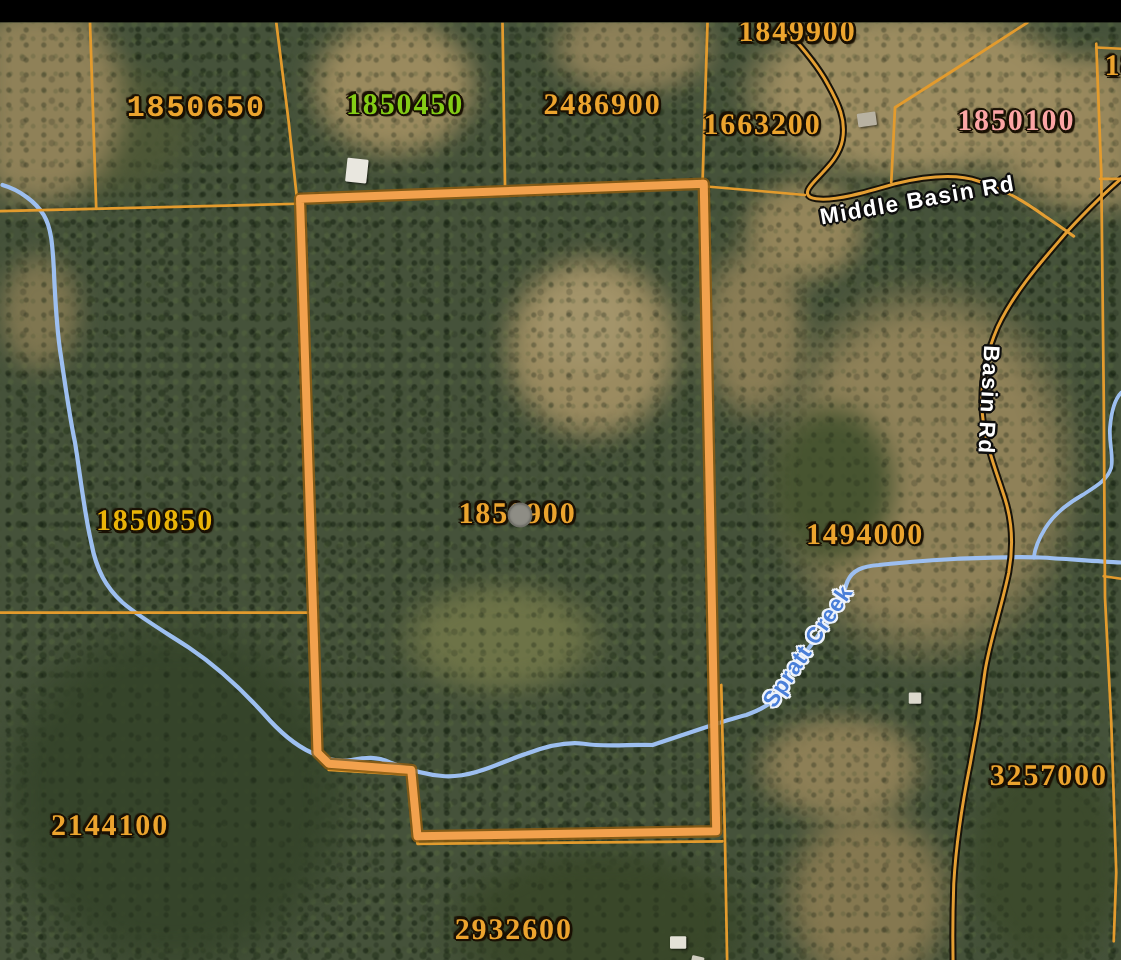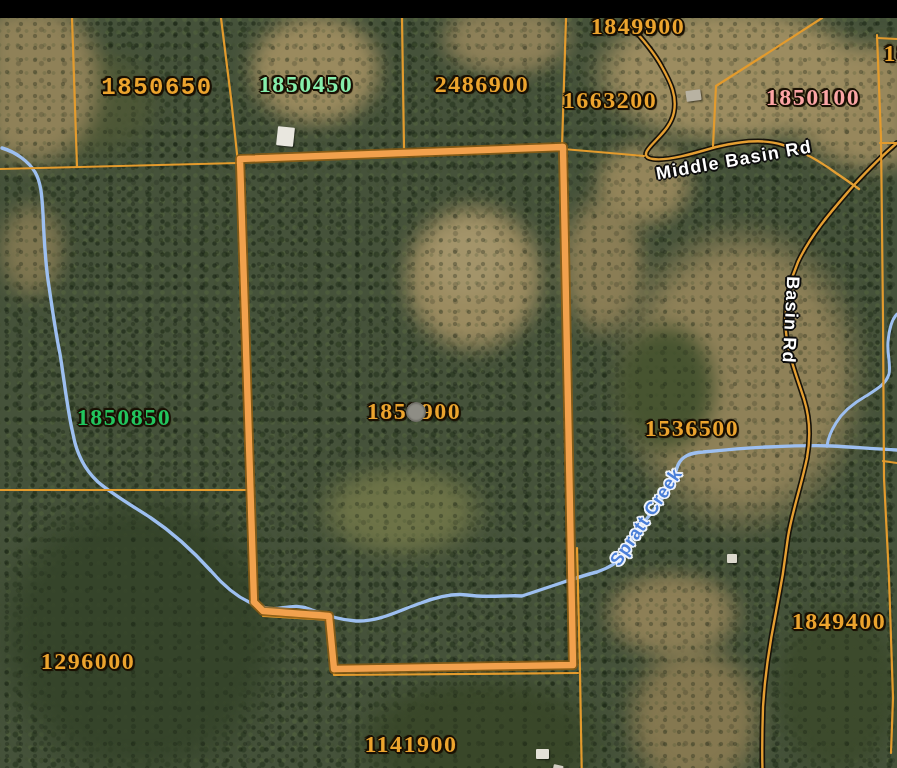--- a/index.html
+++ b/index.html
@@ -114,29 +114,29 @@
       <path d="M 0,472 L 246,472" fill="none" stroke="#e39b2d" stroke-width="2.2" stroke-linecap="round" stroke-linejoin="round"></path>
       <path d="M 263,598 L 330,602 L 334,657 L 578,655" fill="none" stroke="#e39b2d" stroke-width="2.2" stroke-linecap="round" stroke-linejoin="round"></path>
       <path d="M 577,530 L 580,655 L 582,768" fill="none" stroke="#e39b2d" stroke-width="2.2" stroke-linecap="round" stroke-linejoin="round"></path>
       <path d="M 883,443 L 897,445" fill="none" stroke="#e39b2d" stroke-width="2.2" stroke-linecap="round" stroke-linejoin="round"></path>
       <path d="M 240,141 L 563,129 L 573,647 L 334,651 L 329,598 L 263,593 L 254,584 Z" fill="none" stroke="#8d5d13" stroke-width="10" stroke-opacity="0.85" stroke-linecap="round" stroke-linejoin="round"></path>
       <path d="M 240,141 L 563,129 L 573,647 L 334,651 L 329,598 L 263,593 L 254,584 Z" fill="none" stroke="#f2a14d" stroke-width="6.4" stroke-linecap="round" stroke-linejoin="round"></path>
     </svg>
   <div id="labels">
       <div class="lbl parcel" style="left: 638px; top: 8px; color: rgb(236, 164, 46); transform: translate(-50%, -50%) rotate(0deg);">1849900</div>
       <div class="lbl parcel" style="left: 157px; top: 70px; color: rgb(236, 164, 46); transform: translate(-50%, -50%) rotate(0deg); font-family: Liberation Mono, monospace;">1850650</div>
-      <div class="lbl parcel" style="left: 306px; top: 66px; color: #86efac; transform: translate(-50%, -50%) rotate(0deg);">1850450</div>
+      <div class="lbl parcel" style="left: 324px; top: 66px; color: #84cc16; transform: translate(-50%, -50%) rotate(0deg);">1850450</div>
       <div class="lbl parcel" style="left: 482px; top: 66px; color: rgb(236, 164, 46); transform: translate(-50%, -50%) rotate(0deg);">2486900</div>
       <div class="lbl parcel" style="left: 610px; top: 82px; color: rgb(236, 164, 46); transform: translate(-50%, -50%) rotate(0deg);">1663200</div>
       <div class="lbl parcel" style="left: 813px; top: 79px; color: #fca5a5; transform: translate(-50%, -50%) rotate(0deg);">1850100</div>
       <div class="lbl parcel" style="left: 897px; top: 35px; color: rgb(236, 164, 46); transform: translate(-50%, -50%) rotate(0deg);">18</div>
-      <div class="lbl parcel" style="left: 124px; top: 399px; color: #22c55e; transform: translate(-50%, -50%) rotate(0deg);">1850850</div>
+      <div class="lbl parcel" style="left: 124px; top: 399px; color: #eab308; transform: translate(-50%, -50%) rotate(0deg);">1850850</div>
       <div class="lbl parcel" style="left: 414px; top: 393px; color: rgb(236, 164, 46); transform: translate(-50%, -50%) rotate(0deg);">1850900</div>
-      <div class="lbl parcel" style="left: 692px; top: 410px; color: rgb(236, 164, 46); transform: translate(-50%, -50%) rotate(0deg);">1536500</div>
-      <div class="lbl parcel" style="left: 839px; top: 603px; color: rgb(236, 164, 46); transform: translate(-50%, -50%) rotate(0deg);">1849400</div>
-      <div class="lbl parcel" style="left: 88px; top: 643px; color: rgb(236, 164, 46); transform: translate(-50%, -50%) rotate(0deg);">1296000</div>
-      <div class="lbl parcel" style="left: 411px; top: 726px; color: rgb(236, 164, 46); transform: translate(-50%, -50%) rotate(0deg);">1141900</div>
+      <div class="lbl parcel" style="left: 692px; top: 410px; color: rgb(236, 164, 46); transform: translate(-50%, -50%) rotate(0deg);">1494000</div>
+      <div class="lbl parcel" style="left: 839px; top: 603px; color: rgb(236, 164, 46); transform: translate(-50%, -50%) rotate(0deg);">3257000</div>
+      <div class="lbl parcel" style="left: 88px; top: 643px; color: rgb(236, 164, 46); transform: translate(-50%, -50%) rotate(0deg);">2144100</div>
+      <div class="lbl parcel" style="left: 411px; top: 726px; color: rgb(236, 164, 46); transform: translate(-50%, -50%) rotate(0deg);">2932600</div>
       <div class="lbl road" style="left: 734px; top: 142px; color: rgb(255, 255, 255); transform: translate(-50%, -50%) rotate(-10deg);">Middle Basin Rd</div>
       <div class="lbl road" style="left: 791px; top: 302px; color: rgb(255, 255, 255); transform: translate(-50%, -50%) rotate(93deg);">Basin Rd</div>
       <div class="lbl water" style="left: 646px; top: 499px; color: rgb(74, 127, 216); transform: translate(-50%, -50%) rotate(-56deg);">Spratt Creek</div>
     </div>
   <div id="marker" style="left: 406px; top: 384px; width: 18px; height: 18px;"></div>
 </div>
 
 </body></html>

